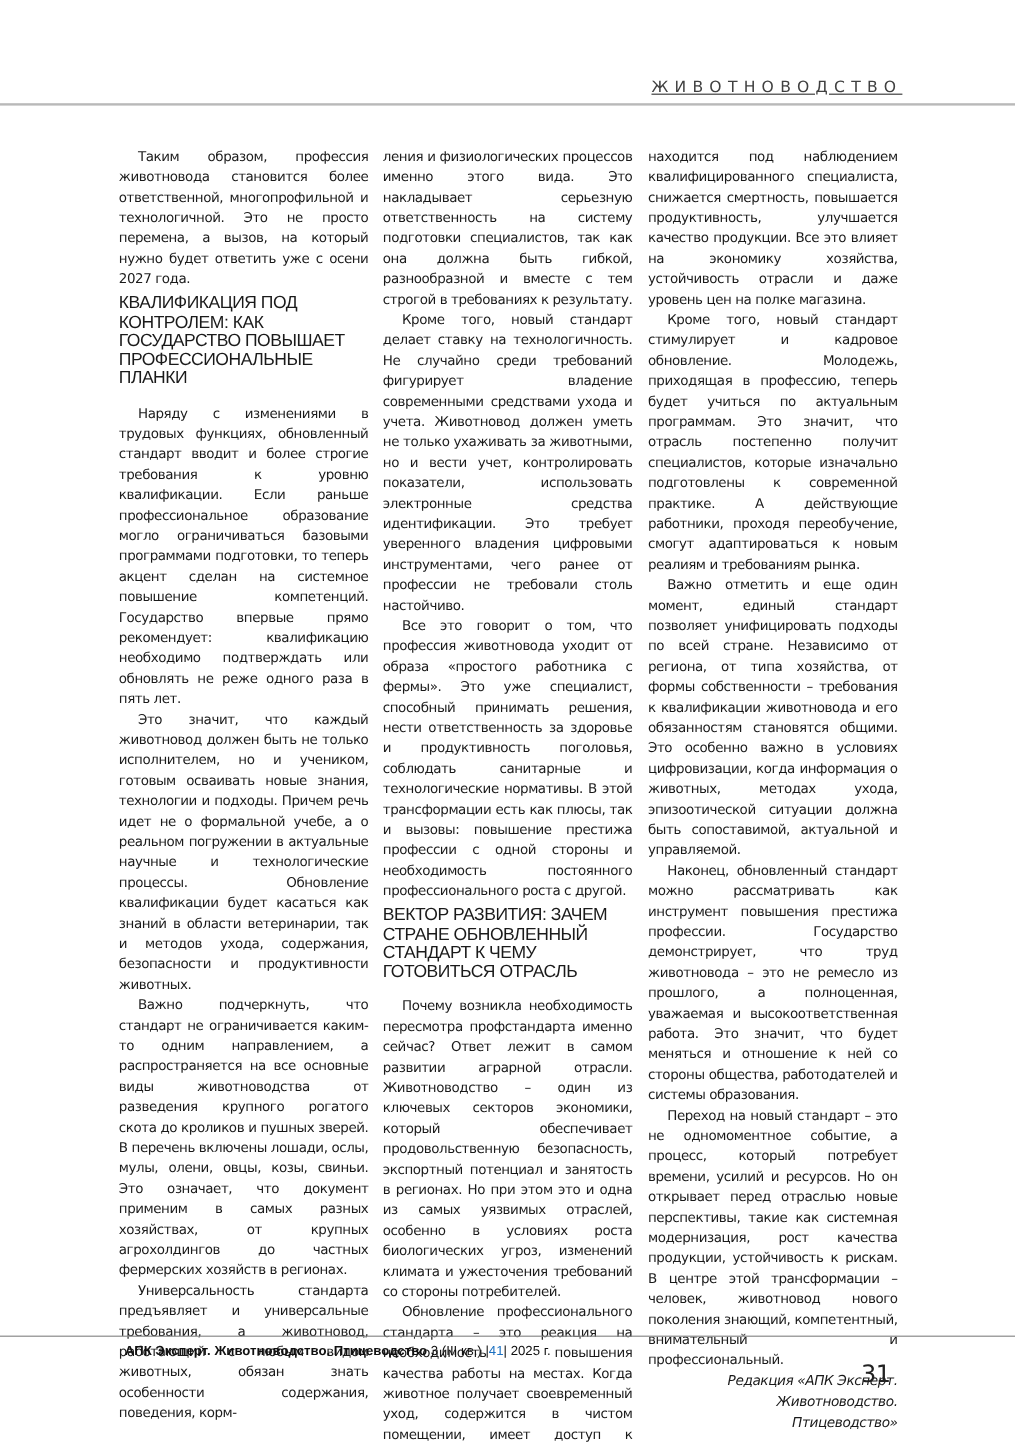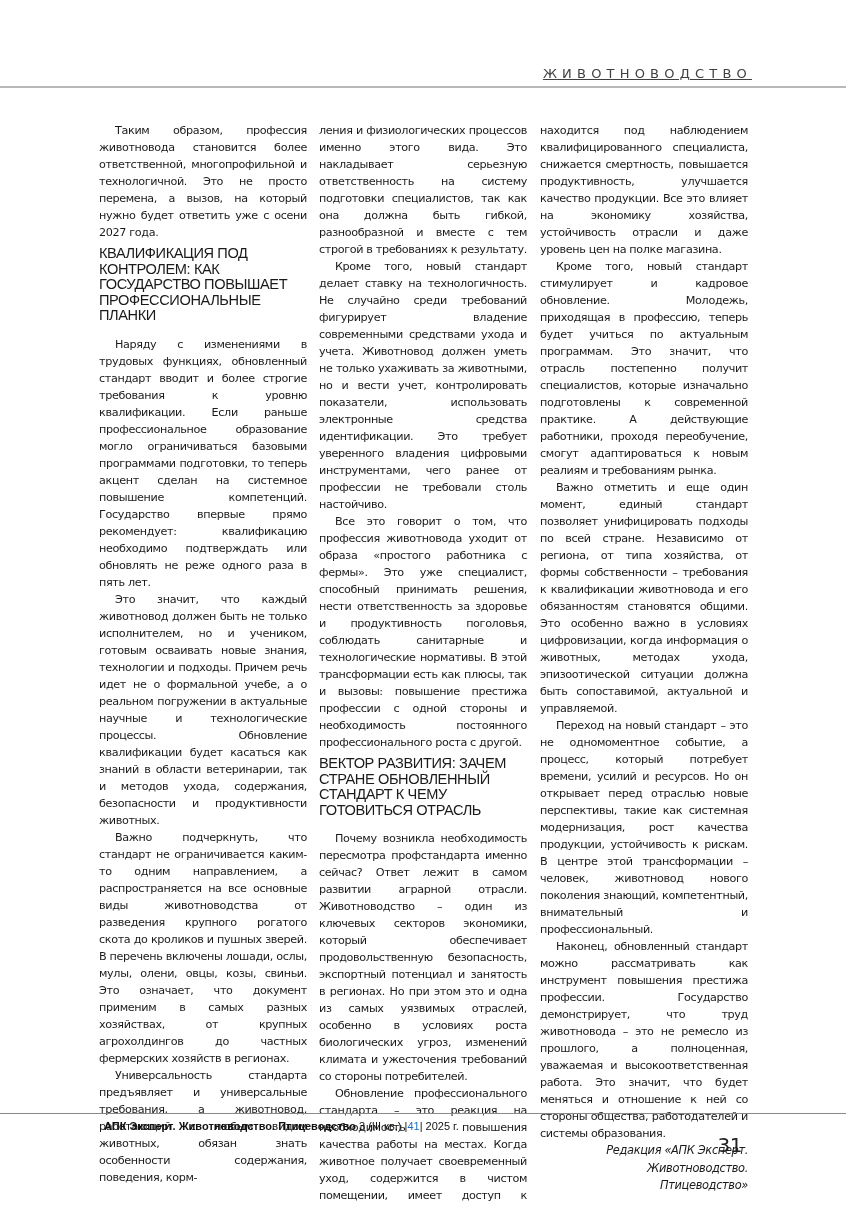--- a/index.html
+++ b/index.html
@@ -40,22 +40,22 @@
     <p>Кроме того, новый стандарт делает ставку на технологичность. Не случайно среди требований фигурирует владение современными средствами ухода и учета. Животновод должен уметь не только ухаживать за животными, но и вести учет, контролировать показатели, использовать электронные средства идентификации. Это требует уверенного владения цифровыми инструментами, чего ранее от профессии не требовали столь настойчиво.</p>
     <p>Все это говорит о том, что профессия животновода уходит от образа «простого работника с фермы». Это уже специалист, способный принимать решения, нести ответственность за здоровье и продуктивность поголовья, соблюдать санитарные и технологические нормативы. В этой трансформации есть как плюсы, так и вызовы: повышение престижа профессии с одной стороны и необходимость постоянного профессионального роста с другой.</p>
     <h2>Вектор развития: зачем стране обновленный стандарт к чему готовиться отрасль</h2>
     <p>Почему возникла необходимость пересмотра профстандарта именно сейчас? Ответ лежит в самом развитии аграрной отрасли. Животноводство – один из ключевых секторов экономики, который обеспечивает продовольственную безопасность, экспортный потенциал и занятость в регионах. Но при этом это и одна из самых уязвимых отраслей, особенно в условиях роста биологических угроз, изменений климата и ужесточения требований со стороны потребителей.</p>
     <p>Обновление профессионального стандарта – это реакция на необходимость повышения качества работы на местах. Когда животное получает своевременный уход, содержится в чистом помещении, имеет доступ к качественному корму и</p>
   </div>
 <div class="column col3">
     <p class="cont">находится под наблюдением квалифицированного специалиста, снижается смертность, повышается продуктивность, улучшается качество продукции. Все это влияет на экономику хозяйства, устойчивость отрасли и даже уровень цен на полке магазина.</p>
     <p>Кроме того, новый стандарт стимулирует и кадровое обновление. Молодежь, приходящая в профессию, теперь будет учиться по актуальным программам. Это значит, что отрасль постепенно получит специалистов, которые изначально подготовлены к современной практике. А действующие работники, проходя переобучение, смогут адаптироваться к новым реалиям и требованиям рынка.</p>
     <p>Важно отметить и еще один момент, единый стандарт позволяет унифицировать подходы по всей стране. Независимо от региона, от типа хозяйства, от формы собственности – требования к квалификации животновода и его обязанностям становятся общими. Это особенно важно в условиях цифровизации, когда информация о животных, методах ухода, эпизоотической ситуации должна быть сопоставимой, актуальной и управляемой.</p>
+    <p>Наконец, обновленный стандарт можно рассматривать как инструмент повышения престижа профессии. Государство демонстрирует, что труд животновода – это не ремесло из прошлого, а полноценная, уважаемая и высокоответственная работа. Это значит, что будет меняться и отношение к ней со стороны общества, работодателей и системы образования.</p>
     <p>Переход на новый стандарт – это не одномоментное событие, а процесс, который потребует времени, усилий и ресурсов. Но он открывает перед отраслью новые перспективы, такие как системная модернизация, рост качества продукции, устойчивость к рискам. В центре этой трансформации – человек, животновод нового поколения знающий, компетентный, внимательный и профессиональный.</p>
-    <p>Наконец, обновленный стандарт можно рассматривать как инструмент повышения престижа профессии. Государство демонстрирует, что труд животновода – это не ремесло из прошлого, а полноценная, уважаемая и высокоответственная работа. Это значит, что будет меняться и отношение к ней со стороны общества, работодателей и системы образования.</p>
     <div class="signature">
       <span>Редакция «АПК Эксперт.</span>
       <span>Животноводство.</span>
       <span>Птицеводство»</span>
     </div>
   </div>
 
 <div class="foot-rule"></div>
 <div class="footer-line">
   <b>АПК Эксперт. Животноводство. Птицеводство</b>

